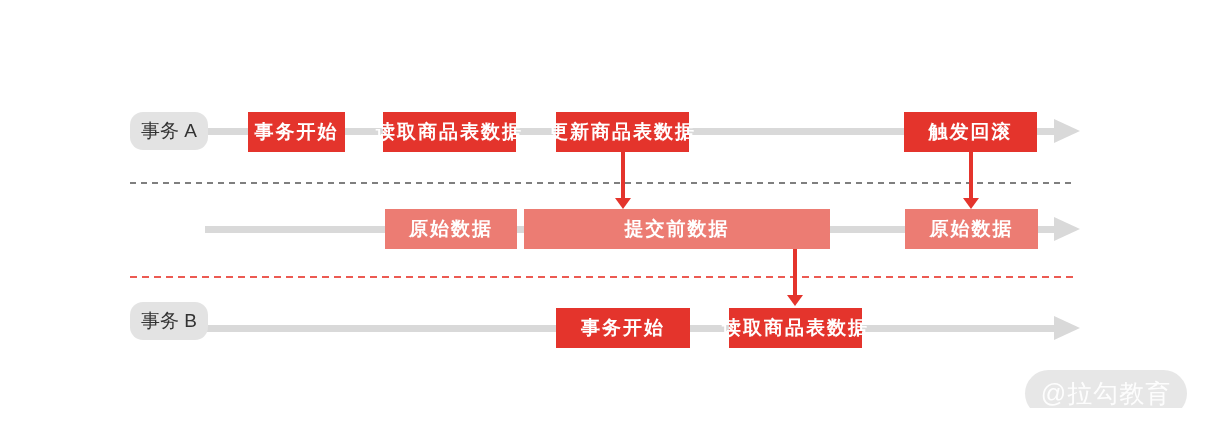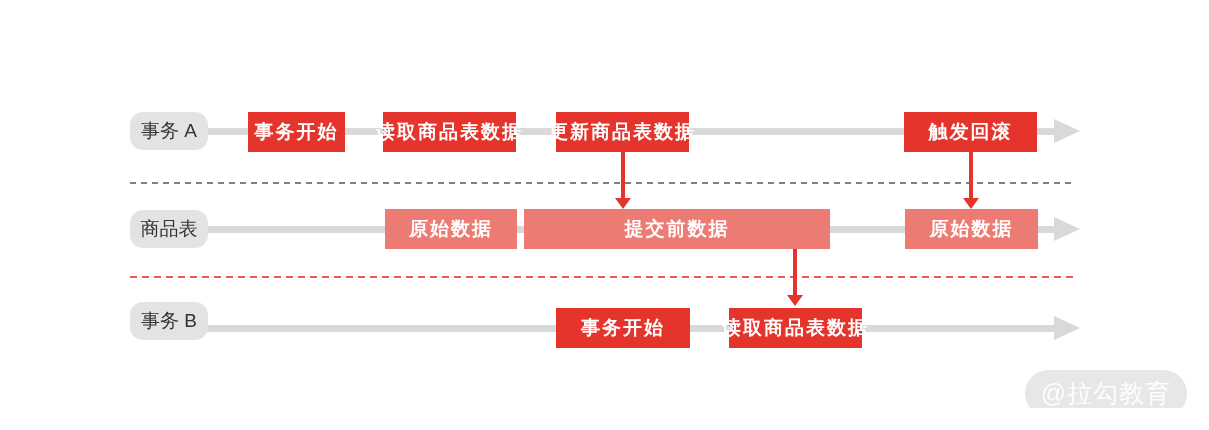--- a/index.html
+++ b/index.html
@@ -64,21 +64,20 @@
   <div class="lane-pill" style="top:112px">事务 A</div>
   <div class="box solid" style="left:248px;top:112px;width:97px">事务开始</div>
   <div class="box solid" style="left:383px;top:112px;width:133px">读取商品表数据</div>
   <div class="box solid" style="left:904px;top:112px;width:133px">触发回滚</div>
   <div class="box solid" style="left:556px;top:112px;width:133px">更新商品表数据</div>
 
   <div class="divider gray" style="top:182px"></div>
 
   <div class="tl-line" style="top:226px"></div>
   <div class="tl-head" style="top:217px"></div>
-  <div class="lane-pill" style="top:210px">商品表</div>
   <div class="box light" style="left:385px;top:209px;width:132px">原始数据</div>
   <div class="box light" style="left:524px;top:209px;width:306px">提交前数据</div>
   <div class="box light" style="left:905px;top:209px;width:133px">原始数据</div>
 
   <div class="divider red" style="top:276px"></div>
 
   <div class="tl-line" style="top:325px"></div>
   <div class="tl-head" style="top:316px"></div>
   <div class="lane-pill" style="top:302px">事务 B</div>
   <div class="box solid" style="left:556px;top:308px;width:134px">事务开始</div>

